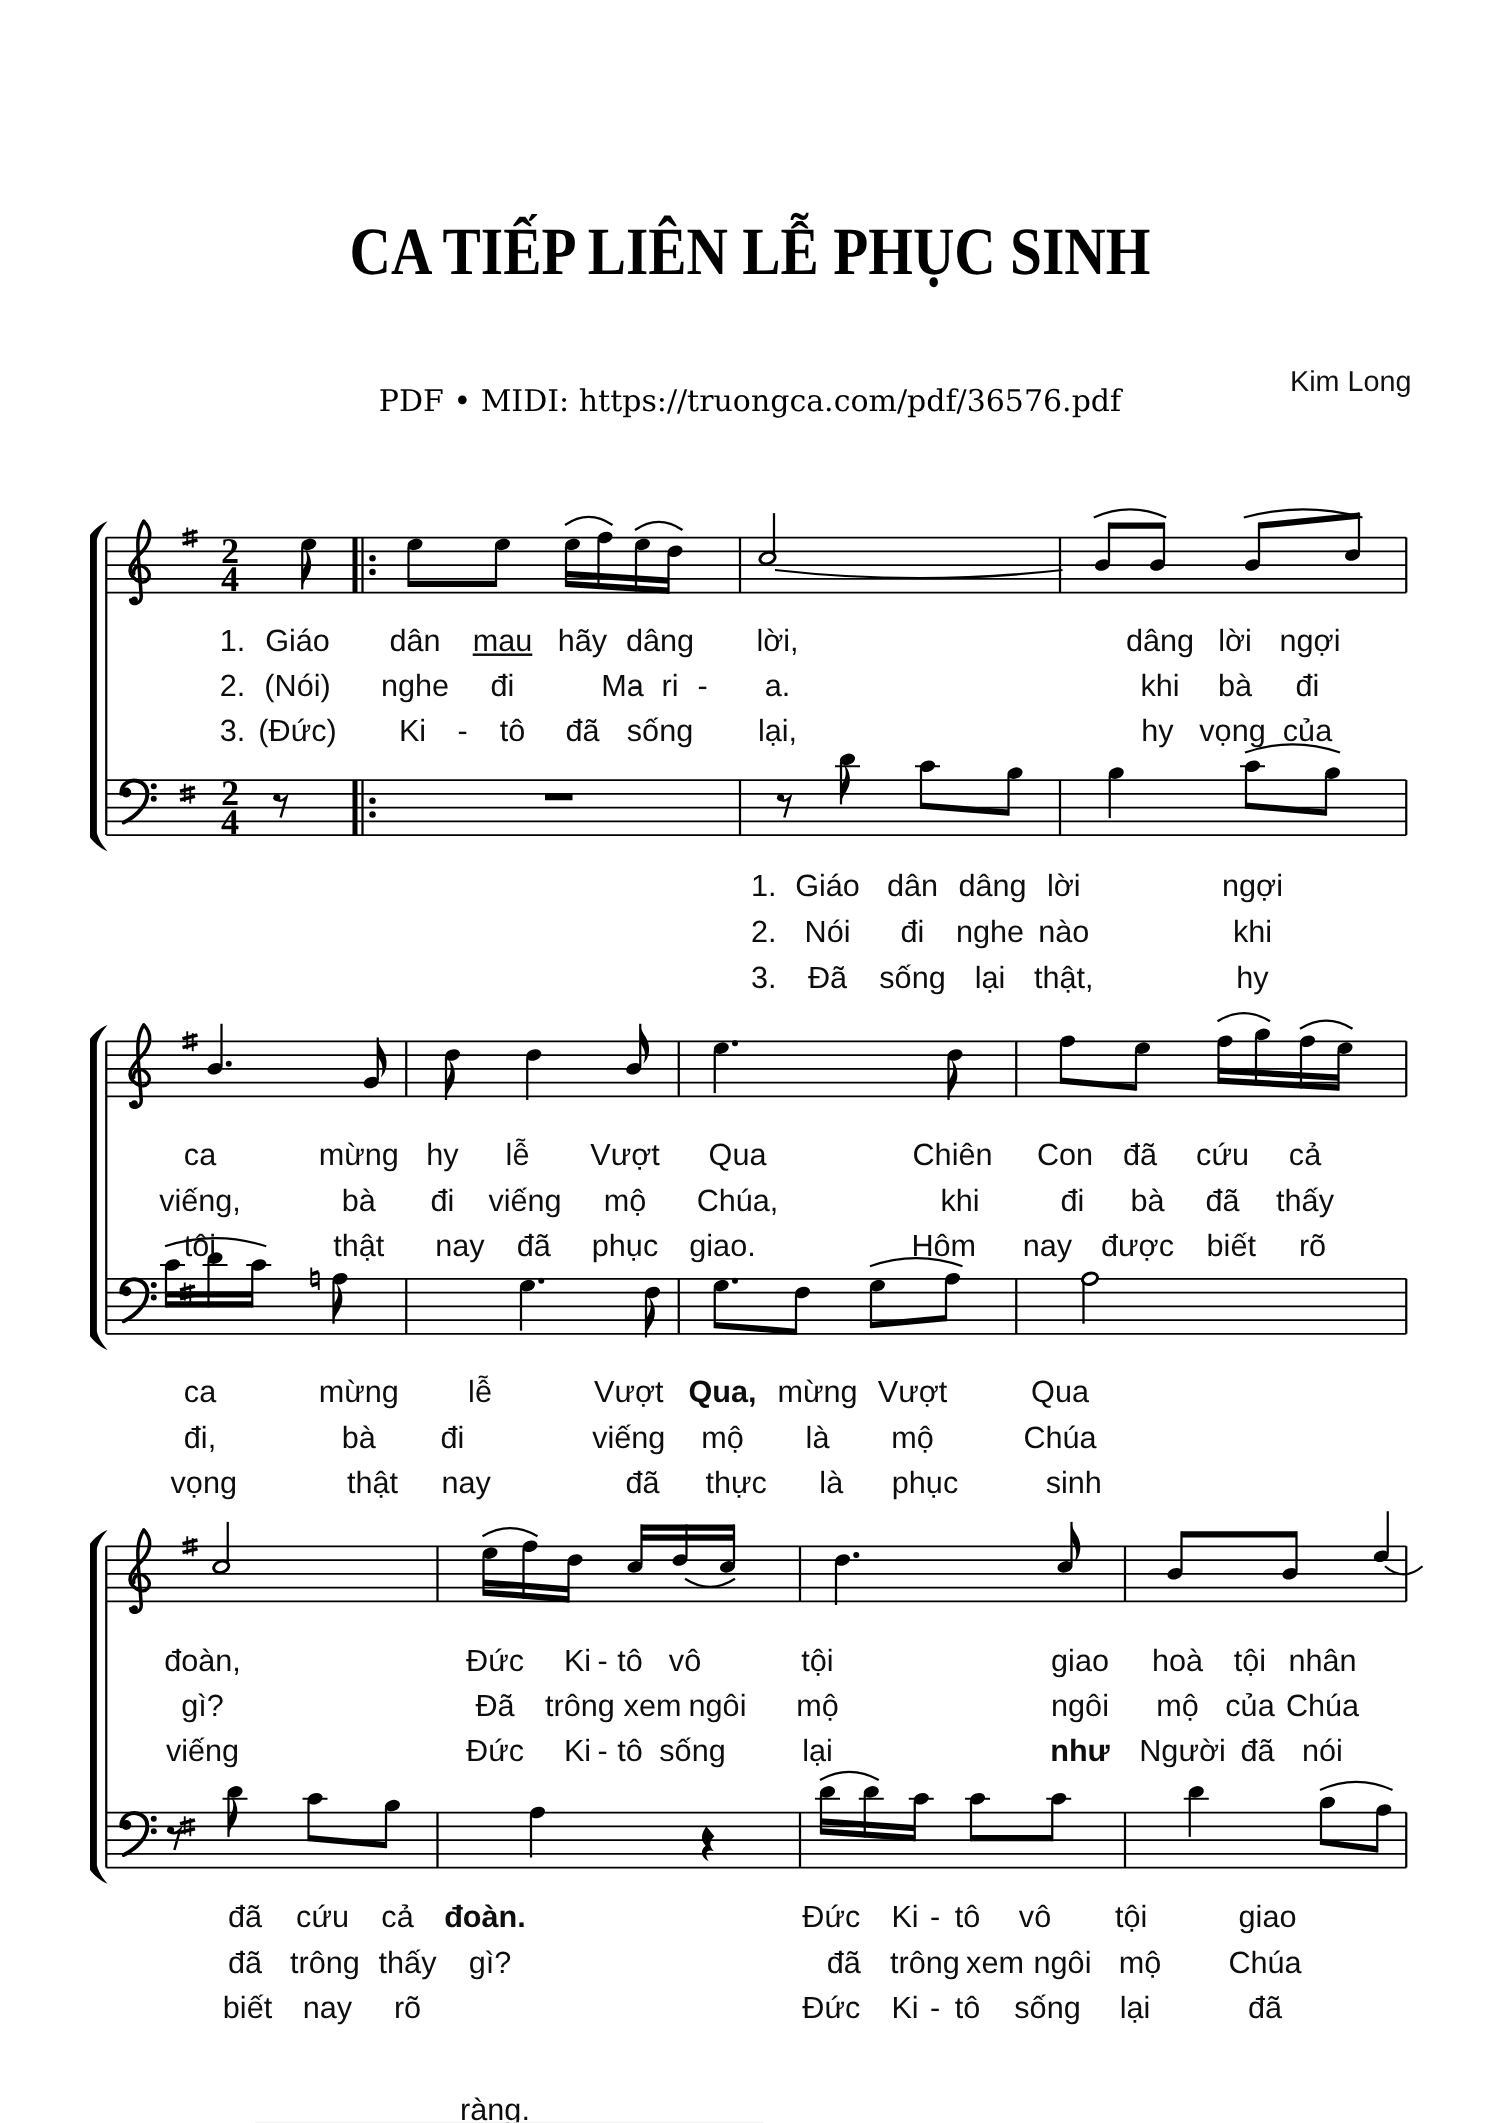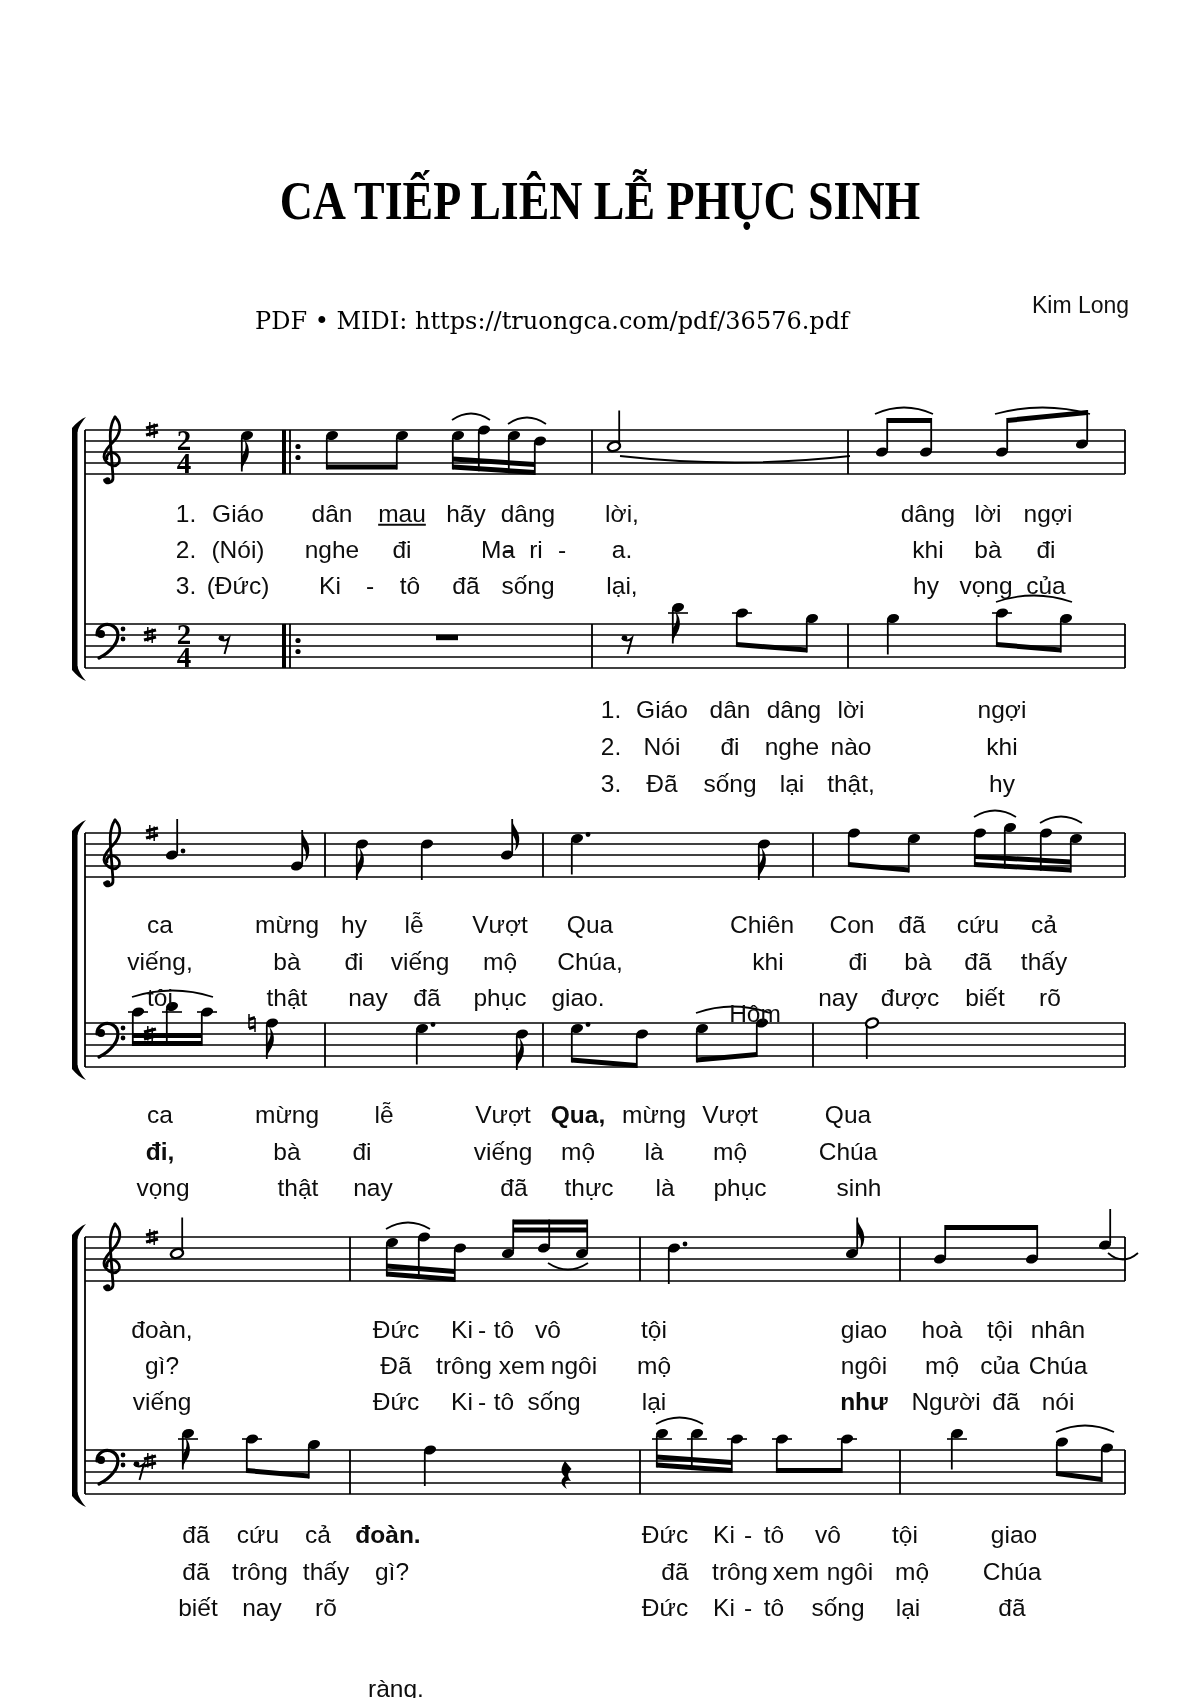--- a/index.html
+++ b/index.html
@@ -2,21 +2,21 @@
 <html><head>
 <meta charset="utf-8">
 <style>
   html,body{margin:0;padding:0;background:#e8e8e8;}
   .page{position:relative;width:1200px;height:1698px;background:#ffffff;
         font-family:"Liberation Sans",sans-serif;color:#000;overflow:hidden;margin:0 auto;}
   .title{position:absolute;top:170px;left:0;width:1200px;text-align:center;
          font-family:"Liberation Serif",serif;font-weight:bold;font-size:54px;
          transform:scaleX(0.85);transform-origin:center;white-space:nowrap;margin:0;color:#000;}
   .subtitle{position:absolute;top:307px;left:0;width:1104px;text-align:center;
-            font-family:"DejaVu Serif",serif;font-size:24px;color:#000;white-space:nowrap;}
+            font-family:"DejaVu Serif",serif;font-size:24px;color:#000;white-space:nowrap;padding-left:48px;}
   .composer{position:absolute;top:292px;left:1032px;font-size:23px;color:#111;white-space:nowrap;}
   #notation{position:absolute;left:0;top:0;}
   #lyrics-layer{position:absolute;left:0;top:0;width:1200px;height:1698px;}
   .lyric{position:absolute;transform:translate(-50%,-50%);font-size:24.5px;color:#0d0d0d;
          white-space:nowrap;line-height:1;}
 </style>
 </head>
 <body>
 
 <div class="page">
@@ -433,34 +433,34 @@
       <span class="lyric" style="left: 858px; top: 962px;">đi</span>
       <span class="lyric" style="left: 918px; top: 962px;">bà</span>
       <span class="lyric" style="left: 978px; top: 962px;">đã</span>
       <span class="lyric" style="left: 1044px; top: 962px;">thấy</span>
       <span class="lyric" style="left: 160px; top: 998px;">tôi</span>
       <span class="lyric" style="left: 287px; top: 998px;">thật</span>
       <span class="lyric" style="left: 368px; top: 998px;">nay</span>
       <span class="lyric" style="left: 427px; top: 998px;">đã</span>
       <span class="lyric" style="left: 500px; top: 998px;">phục</span>
       <span class="lyric" style="left: 578px; top: 998px;">giao.</span>
-      <span class="lyric" style="left: 755px; top: 998px; margin-top: 16px;">Hôm</span>
+      <span class="lyric" style="left: 755px; top: 998px;">Hôm</span>
       <span class="lyric" style="left: 838px; top: 998px;">nay</span>
       <span class="lyric" style="left: 910px; top: 998px;">được</span>
       <span class="lyric" style="left: 985px; top: 998px;">biết</span>
       <span class="lyric" style="left: 1050px; top: 998px;">rõ</span>
       <span class="lyric" style="left: 160px; top: 1115px;">ca</span>
       <span class="lyric" style="left: 287px; top: 1115px;">mừng</span>
       <span class="lyric" style="left: 384px; top: 1115px;">lễ</span>
       <span class="lyric" style="left: 503px; top: 1115px;">Vượt</span>
       <span class="lyric" style="left: 578px; top: 1115px; font-weight: bold;">Qua,</span>
       <span class="lyric" style="left: 654px; top: 1115px;">mừng</span>
       <span class="lyric" style="left: 730px; top: 1115px;">Vượt</span>
       <span class="lyric" style="left: 848px; top: 1115px;">Qua</span>
-      <span class="lyric" style="left: 160px; top: 1152px; font-weight: bold;">đi,</span>
+      <span class="lyric" style="left: 160px; top: 1152px;">đi,</span>
       <span class="lyric" style="left: 287px; top: 1152px;">bà</span>
       <span class="lyric" style="left: 362px; top: 1152px;">đi</span>
       <span class="lyric" style="left: 503px; top: 1152px;">viếng</span>
       <span class="lyric" style="left: 578px; top: 1152px;">mộ</span>
       <span class="lyric" style="left: 654px; top: 1152px;">là</span>
       <span class="lyric" style="left: 730px; top: 1152px;">mộ</span>
       <span class="lyric" style="left: 848px; top: 1152px;">Chúa</span>
       <span class="lyric" style="left: 163px; top: 1188px;">vọng</span>
       <span class="lyric" style="left: 298px; top: 1188px;">thật</span>
       <span class="lyric" style="left: 373px; top: 1188px;">nay</span>

